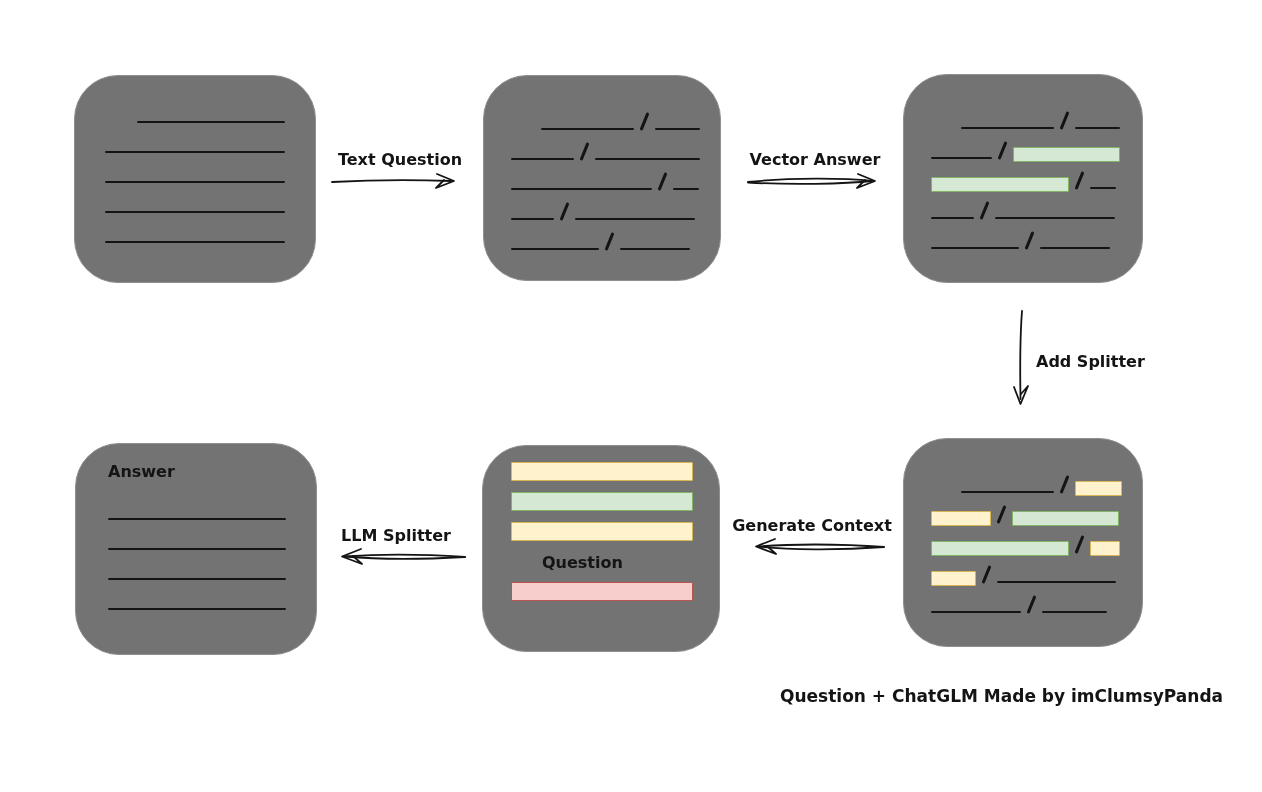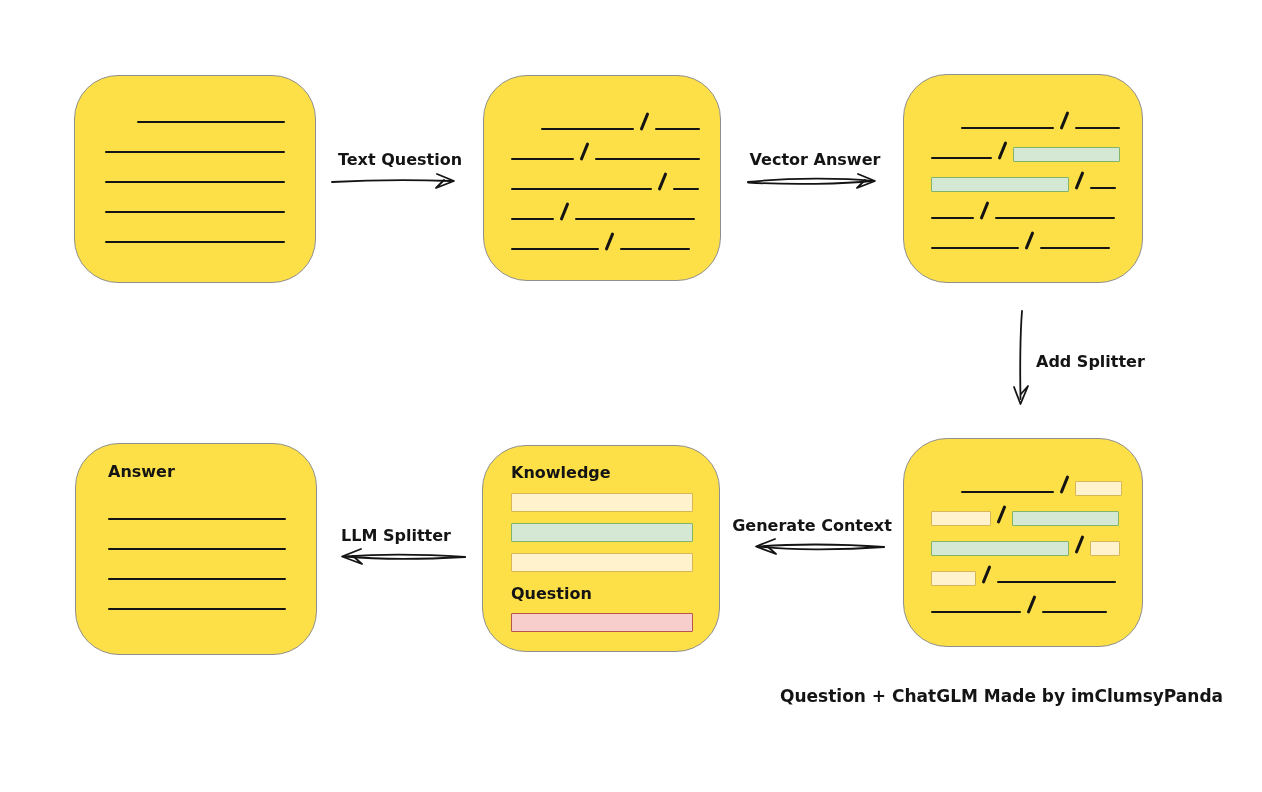--- a/index.html
+++ b/index.html
@@ -5,37 +5,37 @@
   :root{
     --ink:#141414;
     --box-border:#8f8f8f;
   }
   html,body{margin:0;padding:0;}
   body{
     width:1262px;height:792px;background:#ffffff;position:relative;overflow:hidden;
     font-family:"DejaVu Sans", sans-serif;color:var(--ink);
   }
   .node{
-    position:absolute;background:#fde047;border:1.4px solid var(--box-border);
+    position:absolute;background:#737373;border:1.4px solid var(--box-border);
     border-radius:44px;box-sizing:border-box;
   }
   
   .rows{box-sizing:border-box;}
   .seg-row{height:30px;display:flex;align-items:flex-end;box-sizing:border-box;}
   .ln{height:2px;background:var(--ink);border-radius:2px;}
   .slash{width:3px;height:19px;background:var(--ink);border-radius:2px;
          transform:rotate(22deg);margin:0 9px -1px 9px;flex:none;}
   .bar{height:15px;border:1.6px solid;box-sizing:border-box;border-radius:1px;margin-bottom:-3px;}
   #n-doc .rows{padding-top:17px;}
   #n-split .rows,#n-matched .rows,#n-context .rows{padding-top:24px;}
   
   #n-prompt{padding:16px 0 0 28px;}
   .node-title{font-size:16px;font-weight:600;line-height:22px;white-space:nowrap;}
   #n-prompt .t1{margin-bottom:9px;}
-  #n-prompt .t2{margin-top:6px;margin-bottom:8px;}
+  #n-prompt .t2{margin-top:6px;margin-bottom:8px;margin-left:31px;}
   .prompt-rows .seg-row{height:auto;margin-bottom:11px;align-items:flex-start;}
   .prompt-rows .bar{margin-bottom:0;}
   
   #n-answer{padding-top:17px;}
   #n-answer .node-title{padding-left:32px;margin-bottom:7px;}
   
   .arrow{position:absolute;display:flex;flex-direction:column;align-items:center;}
   .arrow-label{font-size:16px;font-weight:600;white-space:nowrap;}
   .arrow svg{display:block;}
   .stroke{stroke:var(--ink);stroke-width:1.8;fill:none;stroke-linecap:round;stroke-linejoin:round;}
@@ -152,21 +152,20 @@
       </div>
       <div class="seg-row" style="padding-left: 27px;">
         <div class="ln" style="width: 90px;"></div>
         <div class="slash"></div>
         <div class="ln" style="width: 65px;"></div>
       </div>
     </div>
 </div>
 
 <div class="node" id="n-prompt" style="left:482px;top:445px;width:238px;height:207px;">
-  <div class="node-title t1">Knowledge</div>
   <div class="rows prompt-rows">
       <div class="seg-row">
         <div class="bar" style="width: 182px; height: 19px; background: rgb(255, 242, 204); border-color: rgb(214, 182, 86);"></div>
       </div>
       <div class="seg-row">
         <div class="bar" style="width: 182px; height: 19px; background: rgb(213, 232, 212); border-color: rgb(130, 179, 102);"></div>
       </div>
       <div class="seg-row">
         <div class="bar" style="width: 182px; height: 19px; background: rgb(255, 242, 204); border-color: rgb(214, 182, 86);"></div>
       </div>

